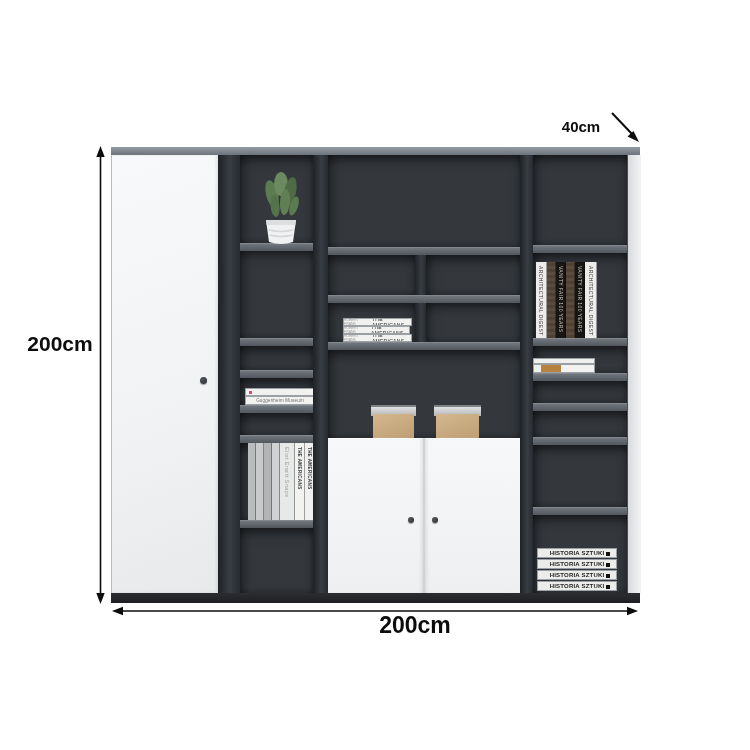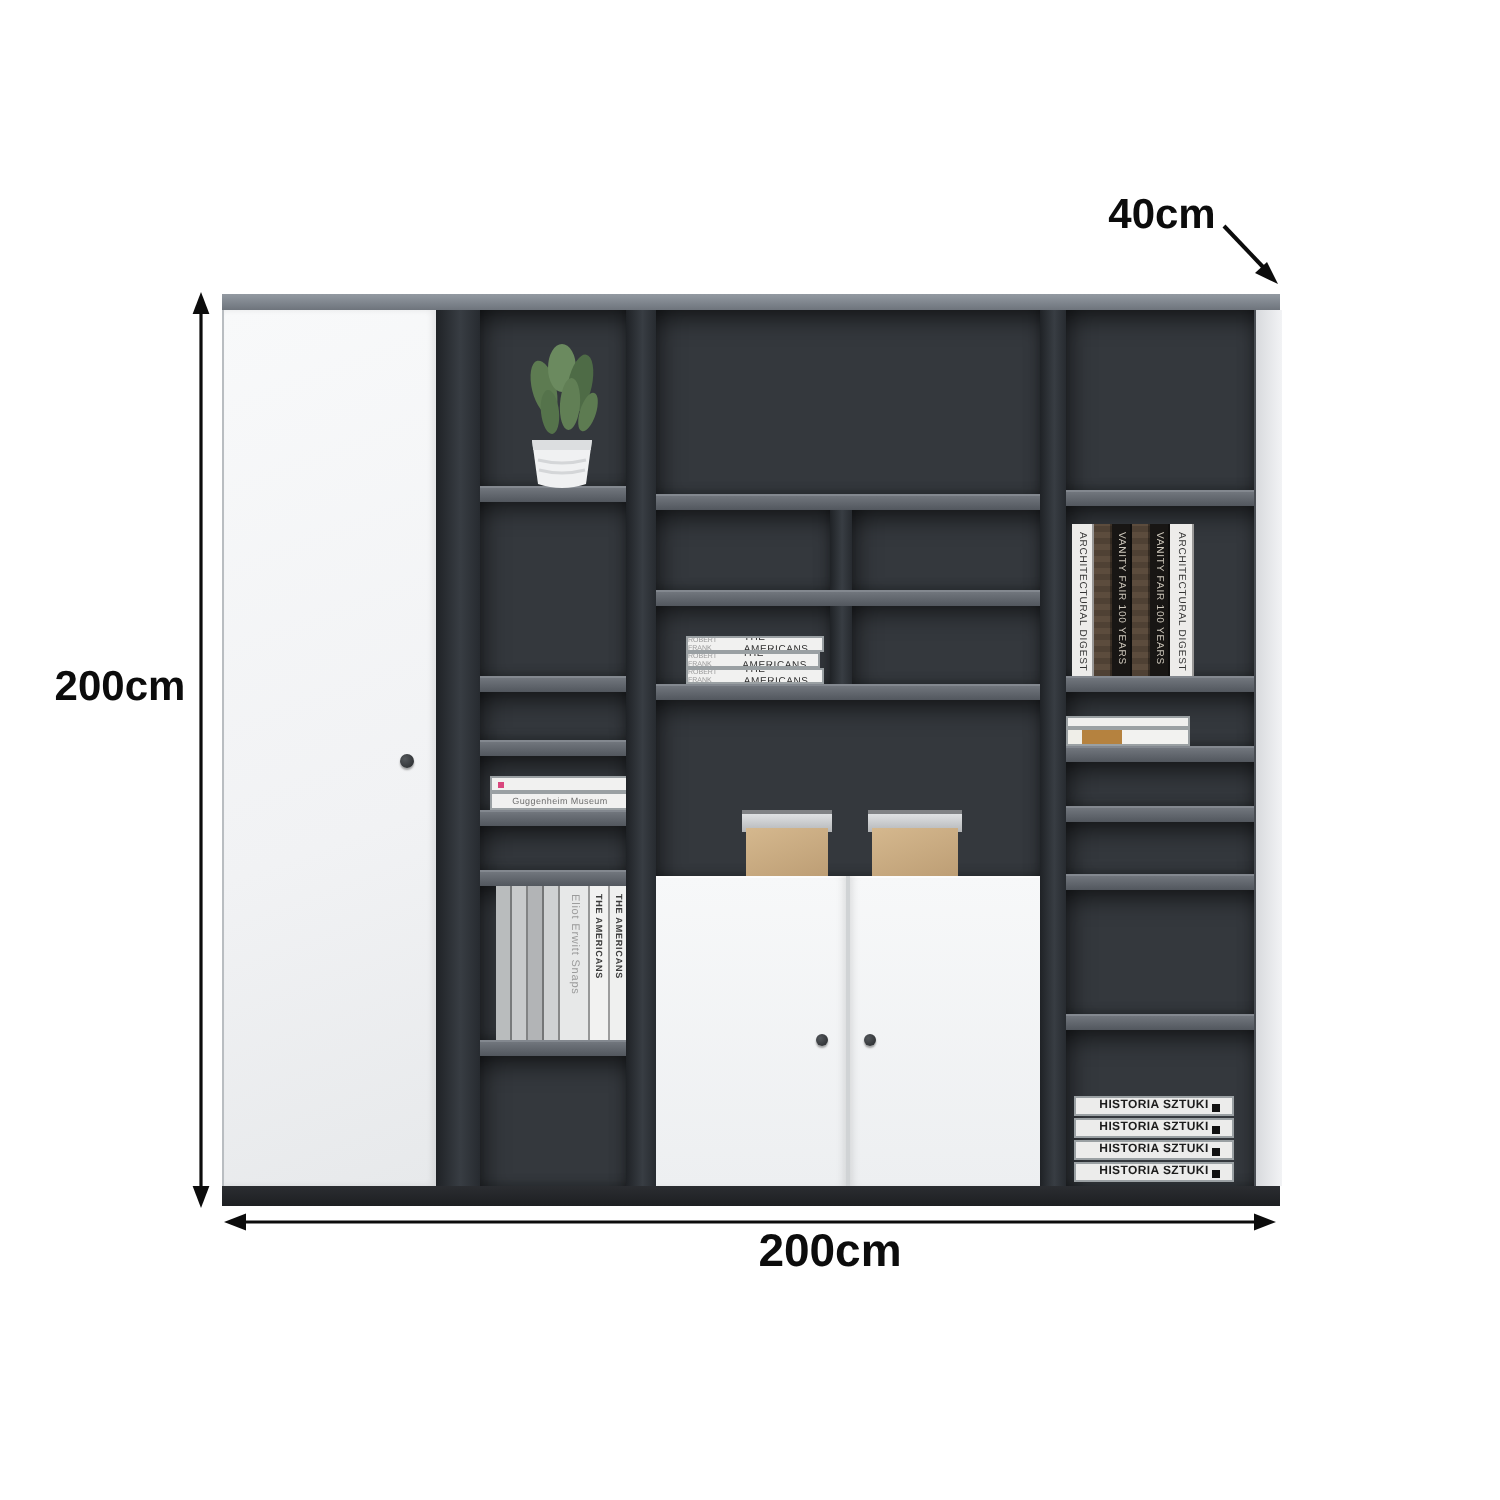--- a/index.html
+++ b/index.html
@@ -229,15 +229,15 @@
     </g>
 
     <g>
       <line x1="612" y1="113" x2="632" y2="134" stroke="#0c0c0c" stroke-width="2"></line>
       <polygon points="639,142 633.5,131 627.5,136.5" fill="#0c0c0c"></polygon>
     </g>
   </svg>
 
   <div class="dim-label" style="left:20px;top:332px;width:80px;font-size:21px;">200cm</div>
   <div class="dim-label" style="left:350px;top:612px;width:130px;font-size:23px;">200cm</div>
-  <div class="dim-label" style="left:550px;top:96px;width:62px;font-size:21px;">40cm</div>
+  <div class="dim-label" style="left:550px;top:118px;width:62px;font-size:15px;">40cm</div>
 
 </div>
 
 </body></html>

